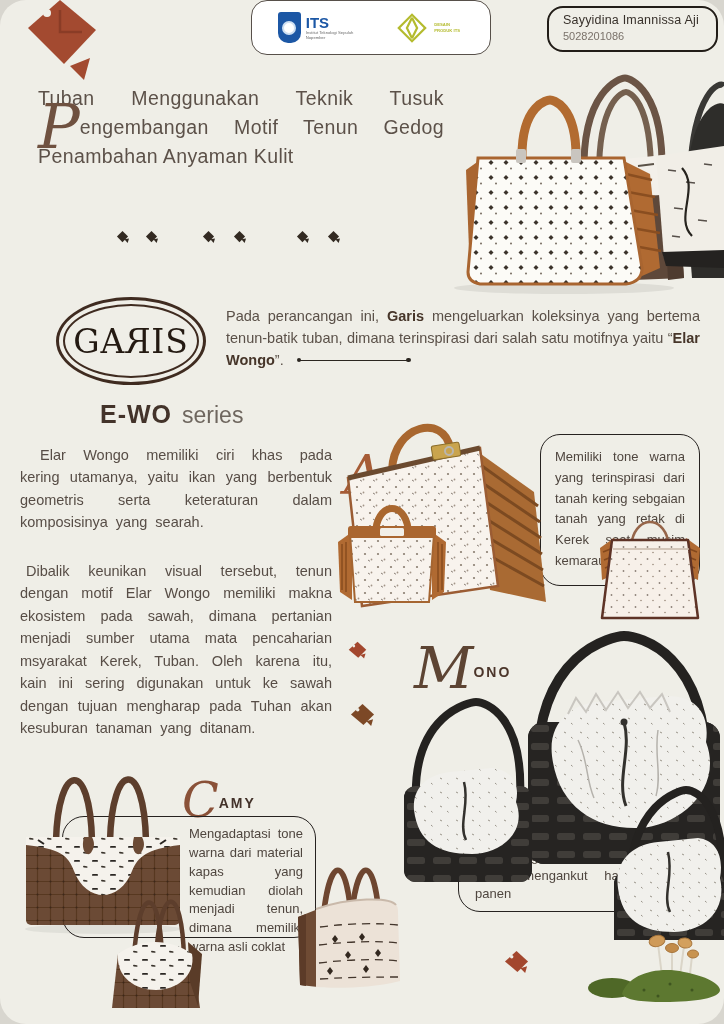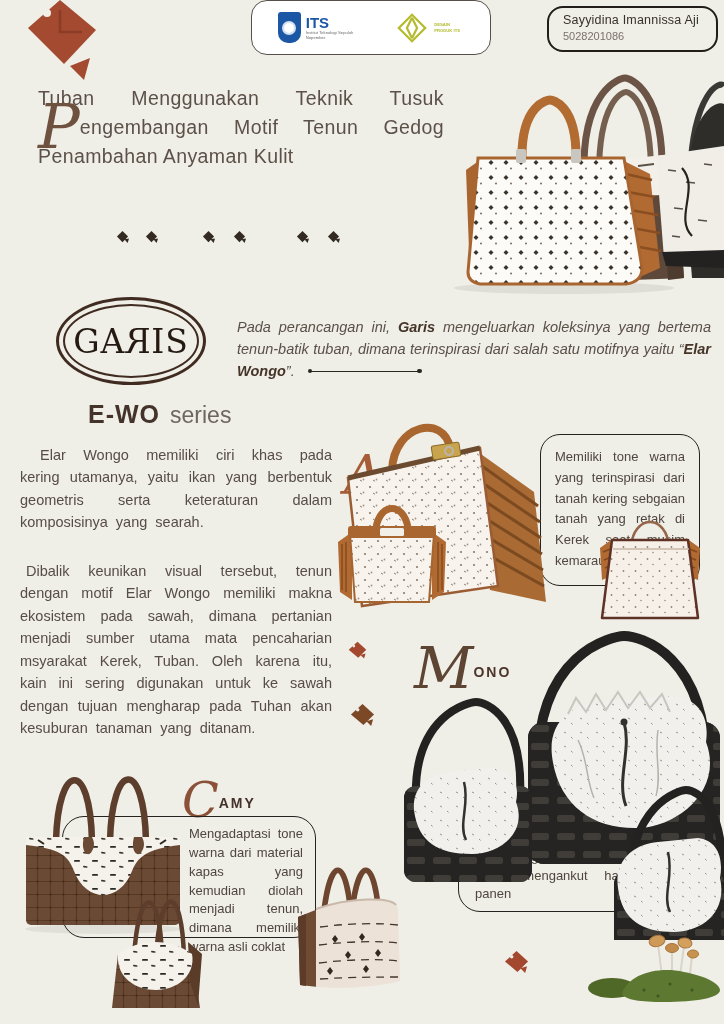--- a/index.html
+++ b/index.html
@@ -1,17 +1,17 @@
 <!DOCTYPE html>
 <html><head>
 <meta charset="utf-8">
 <style>
   html,body{margin:0;padding:0;background:#d8d6cf;}
   .page{position:relative;width:724px;height:1024px;margin:0 auto;background:#efeee7;
-        overflow:hidden;font-family:"Liberation Sans",sans-serif;color:#564c45;}
+        overflow:hidden;font-family:"Liberation Sans",sans-serif;color:#564c45;border-radius:26px;}
   .abs{position:absolute;}
 
   
   .logos-box{left:251px;top:0;width:240px;height:55px;background:#ffffff;border:1px solid #57504a;
              border-radius:16px;display:flex;align-items:center;justify-content:space-around;padding:0 14px;box-sizing:border-box;}
   .its-logo{display:flex;align-items:center;gap:5px;}
   .its-shield{width:23px;height:31px;background:#1c57a5;border-radius:3px 3px 10px 10px;display:flex;align-items:center;justify-content:center;}
   .its-emblem{width:14px;height:14px;border-radius:50%;background:#fff;border:2px solid #cfe0f2;box-sizing:border-box;}
   .its-word{font-weight:800;font-size:15px;color:#1c57a5;line-height:1;display:block;}
   .its-sub{display:block;font-size:4.2px;color:#6b6b6b;width:66px;line-height:1.25;}
@@ -37,30 +37,30 @@
   .orn-d:nth-child(5){margin-left:50px;}
   .orn-d:nth-child(6){margin-left:18px;}
 
   
   .garis-logo{left:56px;top:297px;width:150px;height:88px;border:3px solid #3f2b20;border-radius:50%;
               display:flex;align-items:center;justify-content:center;box-sizing:border-box;}
   .garis-inner{position:absolute;inset:4px;border:2px solid #3f2b20;border-radius:50%;}
   .garis-text{position:relative;font-family:"DejaVu Serif",serif;font-size:33px;color:#241a12;letter-spacing:1px;}
   .revr{display:inline-block;transform:scaleX(-1);}
   .brand-intro{left:221px;top:300px;width:474px;font-size:14.5px;line-height:1.52;text-align:justify;
-               color:#5a5048;margin:16px;font-style:italic;}
+               color:#5a5048;margin:5px;}
   .brand-intro b{color:#463529;}
   .rule-dots{display:inline-block;width:112px;height:0;border-top:1.6px solid #2b2620;position:relative;
              vertical-align:4px;margin-left:14px;}
   .rule-dots::before,.rule-dots::after{content:"";position:absolute;top:-3.2px;width:4.5px;height:4.5px;
              border-radius:50%;background:#2b2620;}
   .rule-dots::before{left:-1px;} .rule-dots::after{right:-1px;}
 
   
-  .ewo{left:88px;top:400px;}
+  .ewo{left:100px;top:400px;}
   .ewo-name{font-size:25px;font-weight:800;color:#43332a;letter-spacing:1px;}
   .ewo-suffix{font-size:23px;color:#6e665e;margin-left:10px;}
   .left-col{left:20px;top:444px;width:312px;}
   .col-p{font-size:14.5px;line-height:1.55;text-align:justify;color:#574d46;margin:0;word-spacing:4px;}
   .col-p.p1{text-indent:20px;}
   .col-p.p2{margin-top:26px;text-indent:6px;}
 
   
   .script-letter{font-family:"DejaVu Serif",serif;font-style:italic;font-weight:400;}
   .label-rest{font-weight:700;font-size:14px;color:#43322a;letter-spacing:2px;}

